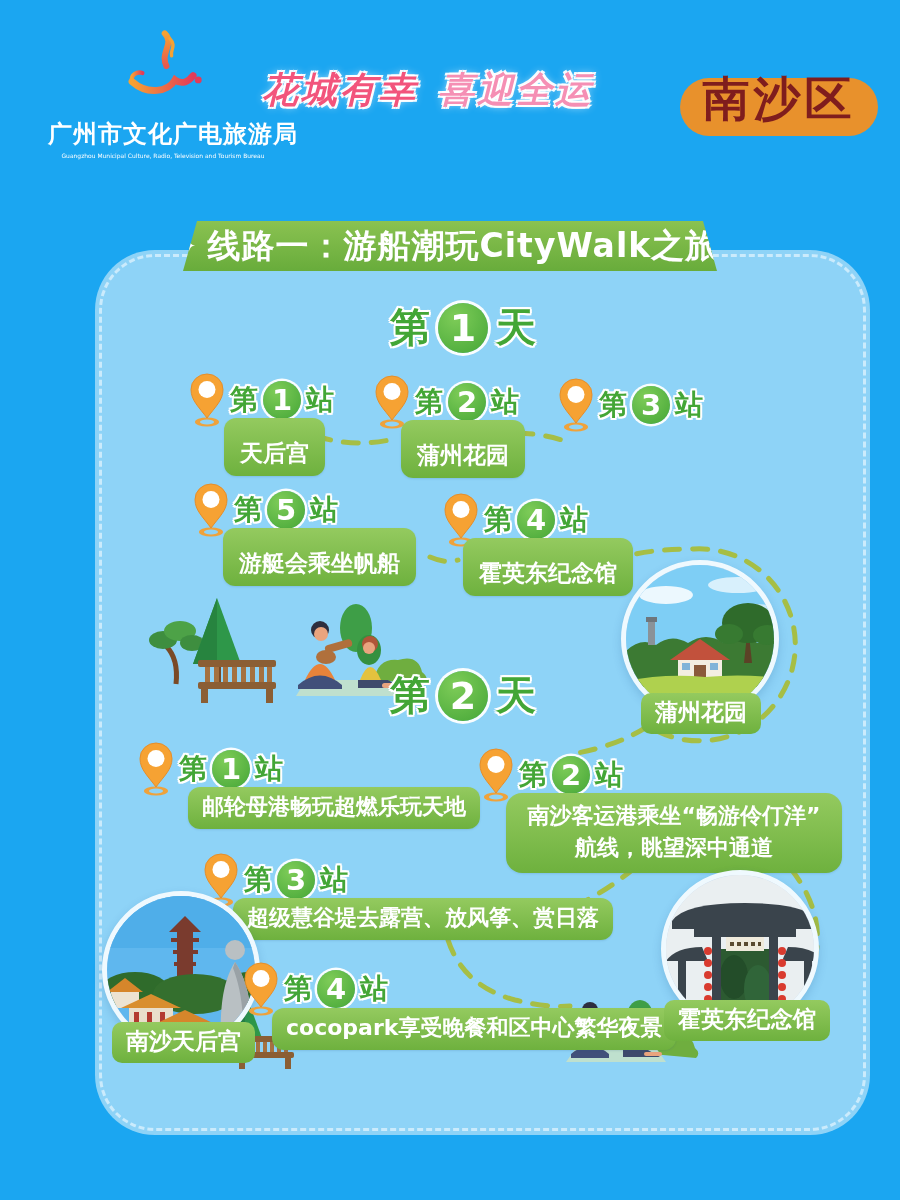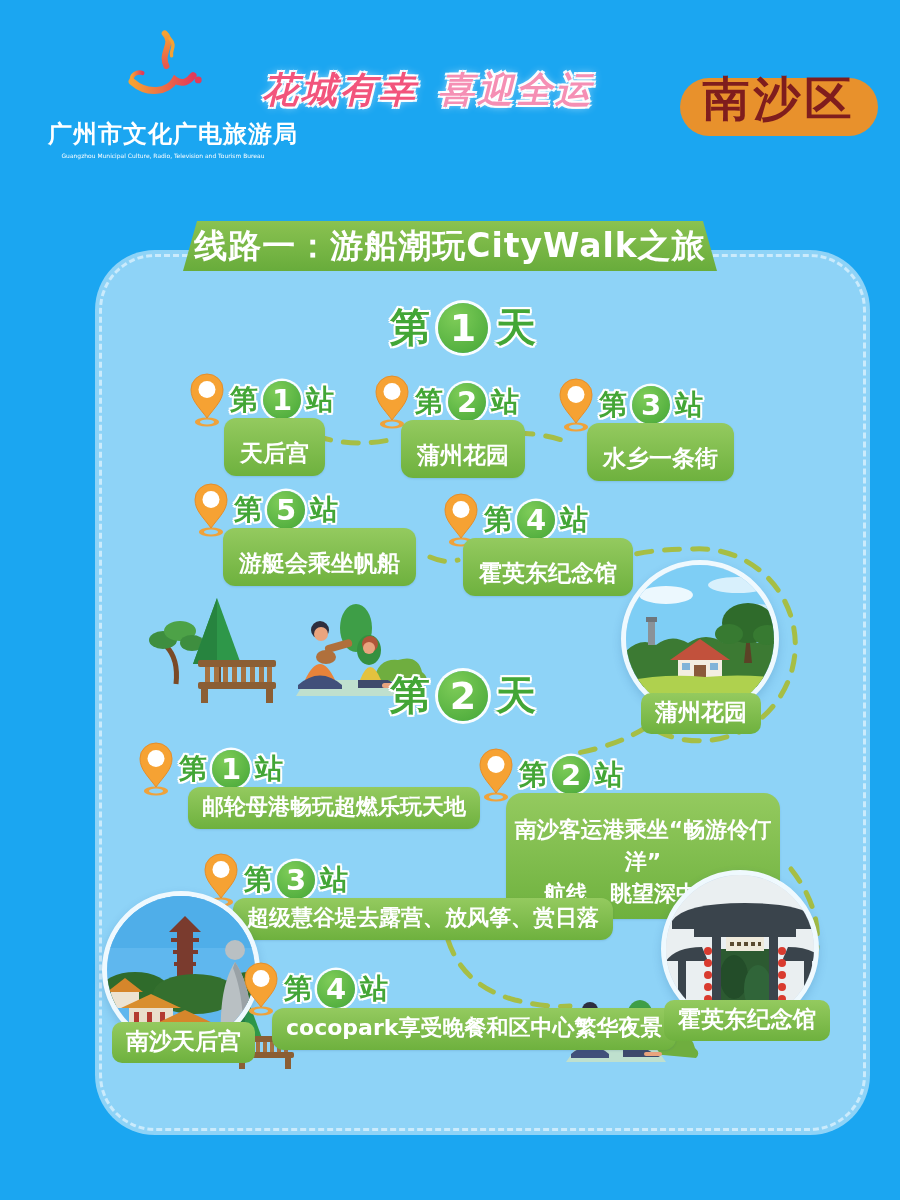--- a/index.html
+++ b/index.html
@@ -25,21 +25,21 @@
   .district span { color:#7f1d1d; font-size:47px; font-weight:bold; letter-spacing:4px; transform:translateY(-8px); white-space:nowrap; }
 
   
   .panel { position:absolute; left:95px; top:250px; width:775px; height:885px; background:#8ED3F7; border-radius:60px; }
   .panel::after { content:""; position:absolute; left:4px; top:4px; right:4px; bottom:4px;
                   border:3px dashed #CBEBFC; border-radius:56px; }
 
   .ribbon { position:absolute; left:183px; top:221px; width:534px; height:50px;
             background:linear-gradient(180deg,#8AC251,#68AC3B);
             clip-path:polygon(14px 0,calc(100% - 14px) 0,100% 100%,0 100%);
-            display:flex; align-items:center; justify-content:center; gap:12px; }
+            display:flex; align-items:center; gap:12px; }
   .ribbon .rt { color:#fff; font-size:33px; font-weight:bold; letter-spacing:1px; white-space:nowrap; }
   .ribbon .spark { color:#fff; font-size:15px; }
 
   
   .outline-w { text-shadow: 2px 0 0 #fff, -2px 0 0 #fff, 0 2px 0 #fff, 0 -2px 0 #fff,
                1.6px 1.6px 0 #fff, -1.6px 1.6px 0 #fff, 1.6px -1.6px 0 #fff, -1.6px -1.6px 0 #fff; }
   .day-title { position:absolute; display:flex; align-items:center; gap:8px; }
   .day-title .gchar { font-size:40px; font-weight:bold; color:#43A636; }
   .ncirc-lg { width:50px; height:50px; border-radius:50%; background:radial-gradient(circle at 35% 28%,#7ECC58,#45A637);
               color:#fff; font-size:38px; font-weight:bold; display:flex; align-items:center; justify-content:center;
@@ -47,21 +47,21 @@
   .st-title { position:absolute; display:flex; align-items:center; gap:5px; }
   .st-title .gchar { font-size:28px; font-weight:bold; color:#43A636; }
   .ncirc { width:38px; height:38px; border-radius:50%; background:radial-gradient(circle at 35% 28%,#7ECC58,#45A637);
            color:#fff; font-size:29px; font-weight:bold; display:flex; align-items:center; justify-content:center;
            box-shadow:0 0 0 2.5px rgba(255,255,255,.95); }
   .pin { position:absolute; width:38px; height:56px; }
   .pill { position:absolute; background:linear-gradient(180deg,#94CA5F,#6EB13E); border-radius:12px; color:#fff;
           font-weight:bold; font-size:23px; padding:20px 16px 7px; white-space:nowrap; text-align:center;
           box-shadow:0 1px 2px rgba(40,90,140,.15); }
   .pill.sm { font-size:22px; padding:5px 14px 7px; }
-  .pill.two-line { white-space:normal; width:274px; font-size:22px; line-height:1.45; border-radius:16px; padding:21px 8px 9px; }
+  .pill.two-line { white-space:normal; width:336px; font-size:22px; line-height:1.45; border-radius:16px; padding:7px 8px 9px; }
 
   .paths { position:absolute; left:0; top:0; pointer-events:none; }
 
   
   .photo { position:absolute; width:158px; height:158px; border-radius:50%; border:5px solid #EFF9FE;
            overflow:hidden; box-shadow:0 4px 10px rgba(20,80,140,.18); background:#cde; }
   .photo svg { display:block; }
   .caption { position:absolute; z-index:6; background:linear-gradient(180deg,#94CA5F,#6EB13E); border-radius:10px;
              color:#fff; font-weight:bold; font-size:23px; padding:4px 14px 6px; white-space:nowrap; }
 
@@ -166,21 +166,20 @@
         <ellipse cx="19" cy="50" rx="7" ry="2.4" fill="#8ED3F7"></ellipse>
         <path d="M19 46 C11 35 3 28.5 3 17.5 A16 15.5 0 0 1 35 17.5 C35 28.5 27 35 19 46Z" fill="#F6A233" stroke="#E58E2A"></path>
         <circle cx="19" cy="17.5" r="8.5" fill="#fff"></circle>
       </svg>
   </div>
   <div class="st-title" style="left:599px;top:386px;">
     <span class="gchar outline-w">第</span>
     <span class="ncirc">3</span>
     <span class="gchar outline-w">站</span>
   </div>
-  <div class="pill" style="left:587px;top:423px;">水乡一条街</div>
 
   <div class="pin" style="left:192px;top:482px;">
     <svg width="38" height="56" viewBox="0 0 38 56">
         <ellipse cx="19" cy="50" rx="12" ry="4.5" fill="#EFA23B"></ellipse>
         <ellipse cx="19" cy="50" rx="7" ry="2.4" fill="#8ED3F7"></ellipse>
         <path d="M19 46 C11 35 3 28.5 3 17.5 A16 15.5 0 0 1 35 17.5 C35 28.5 27 35 19 46Z" fill="#F6A233" stroke="#E58E2A"></path>
         <circle cx="19" cy="17.5" r="8.5" fill="#fff"></circle>
       </svg>
   </div>
   <div class="st-title" style="left:234px;top:491px;">

